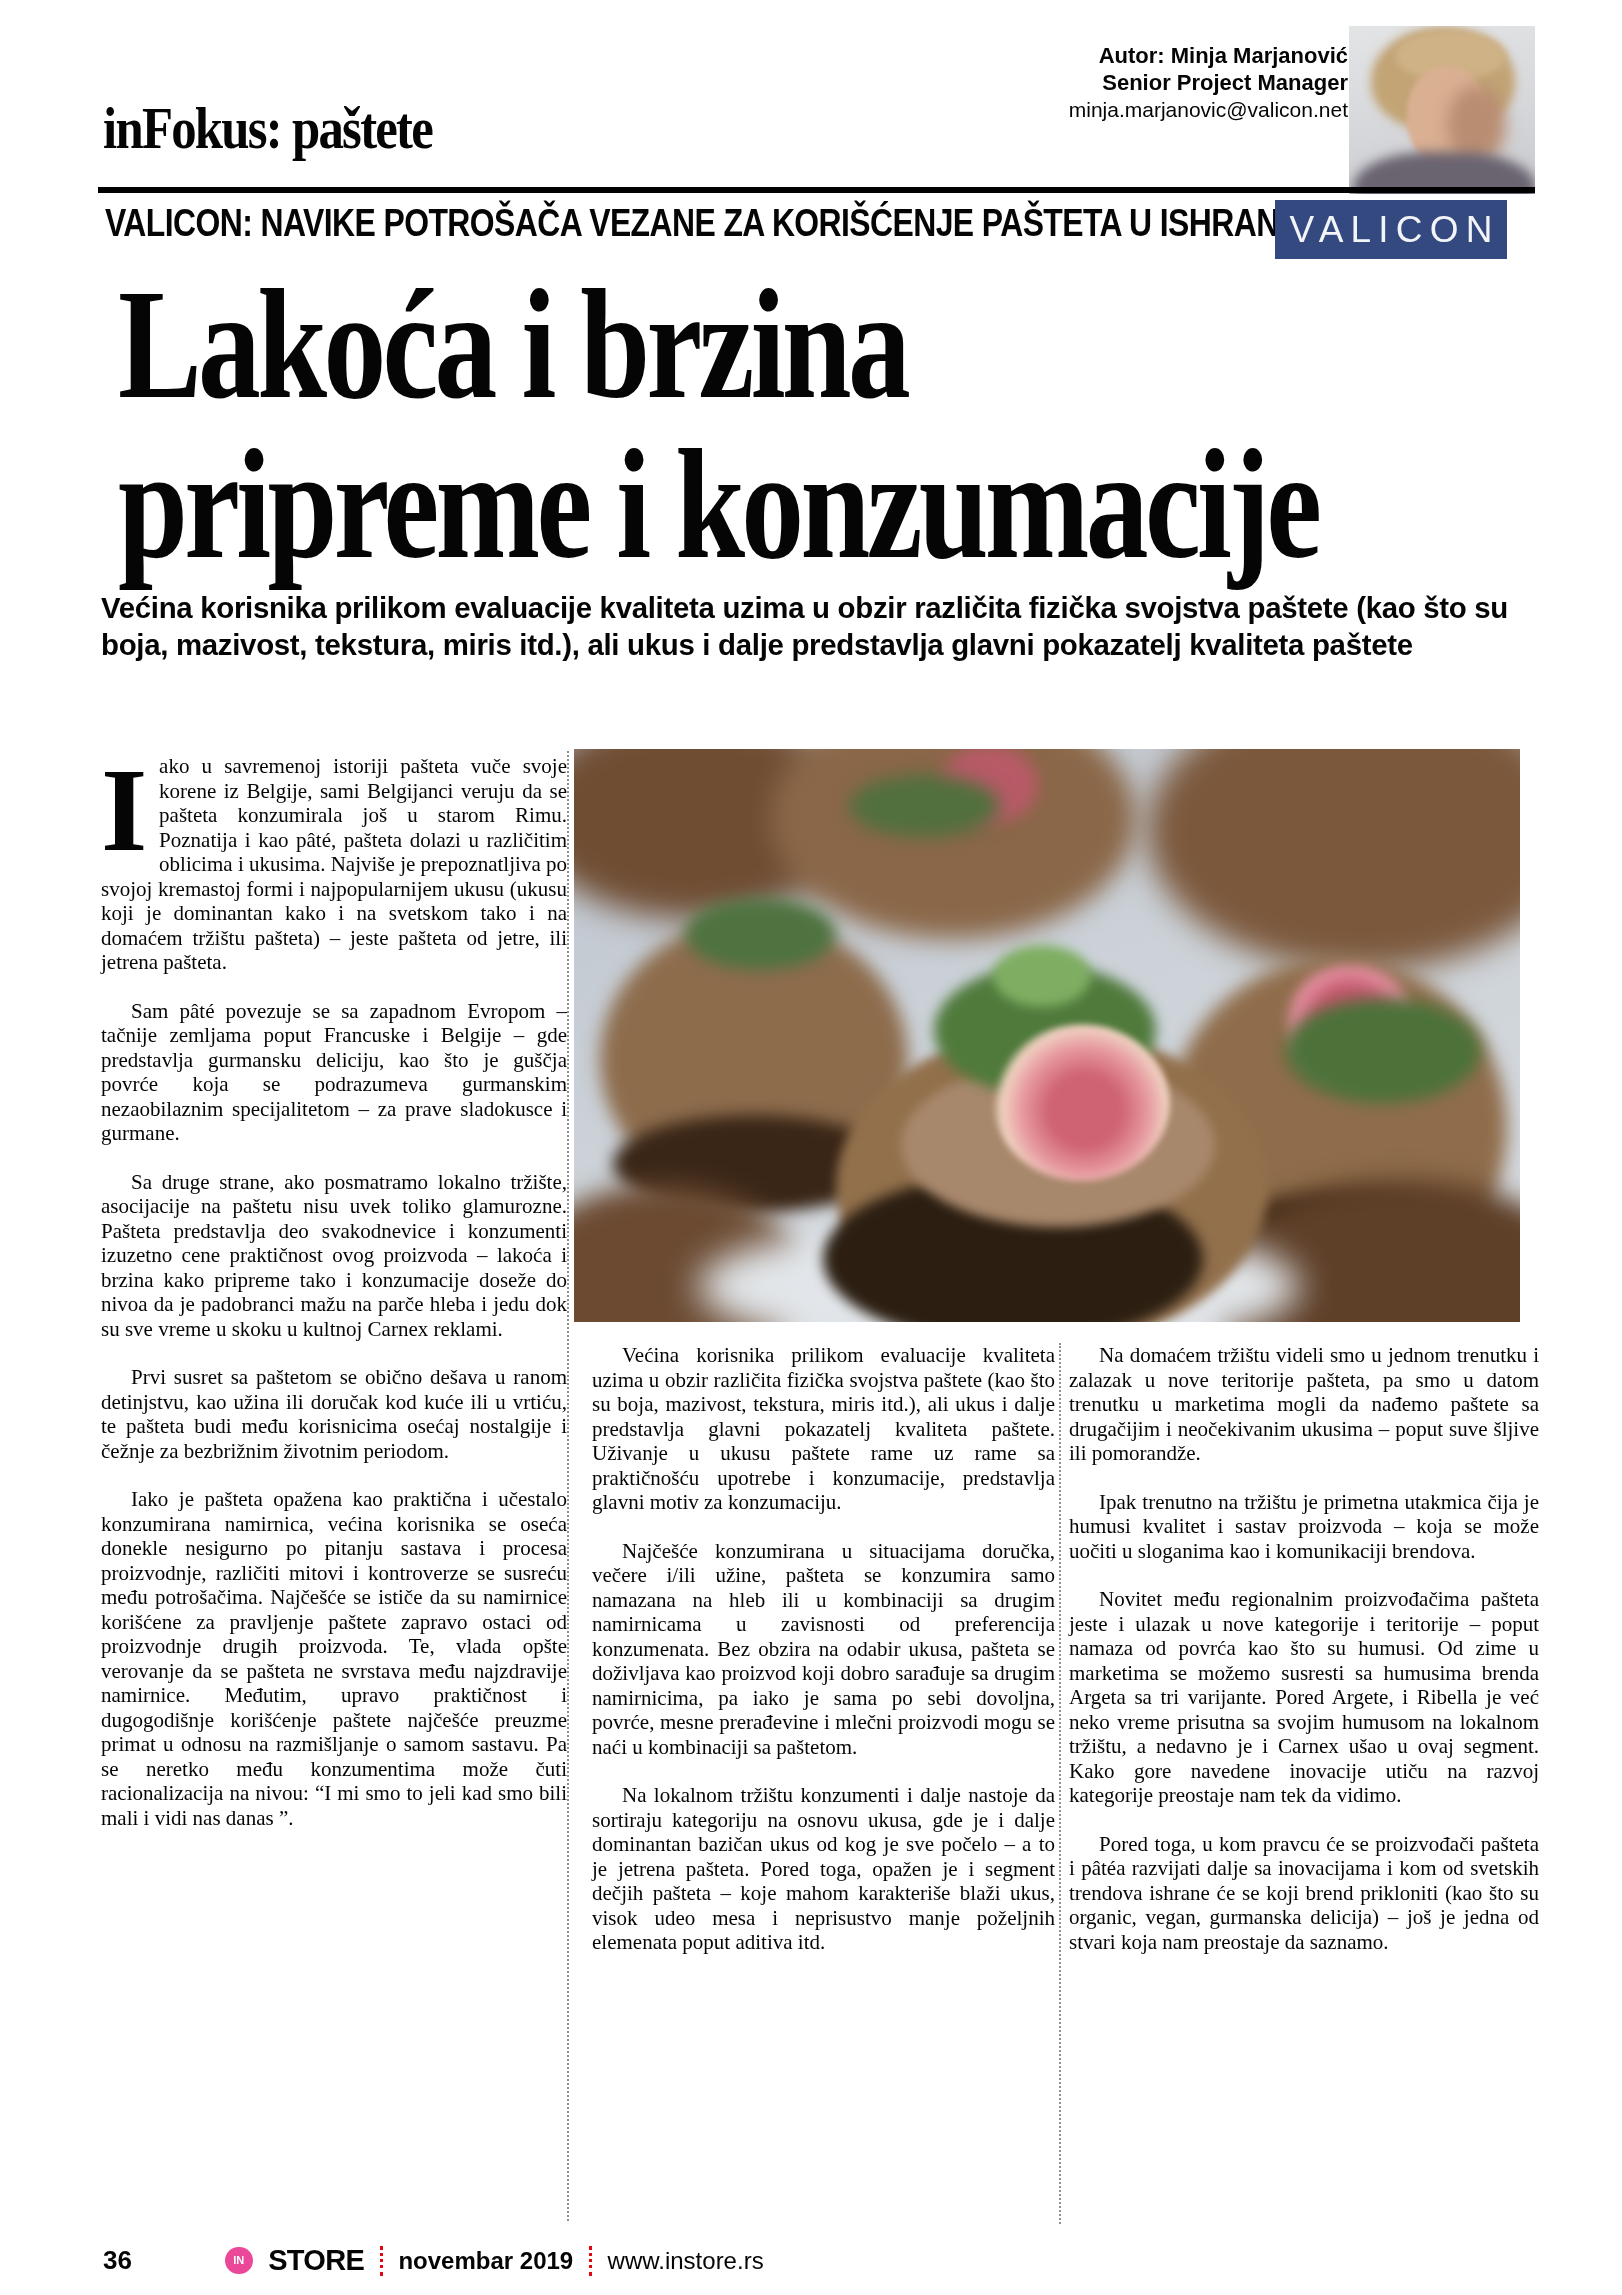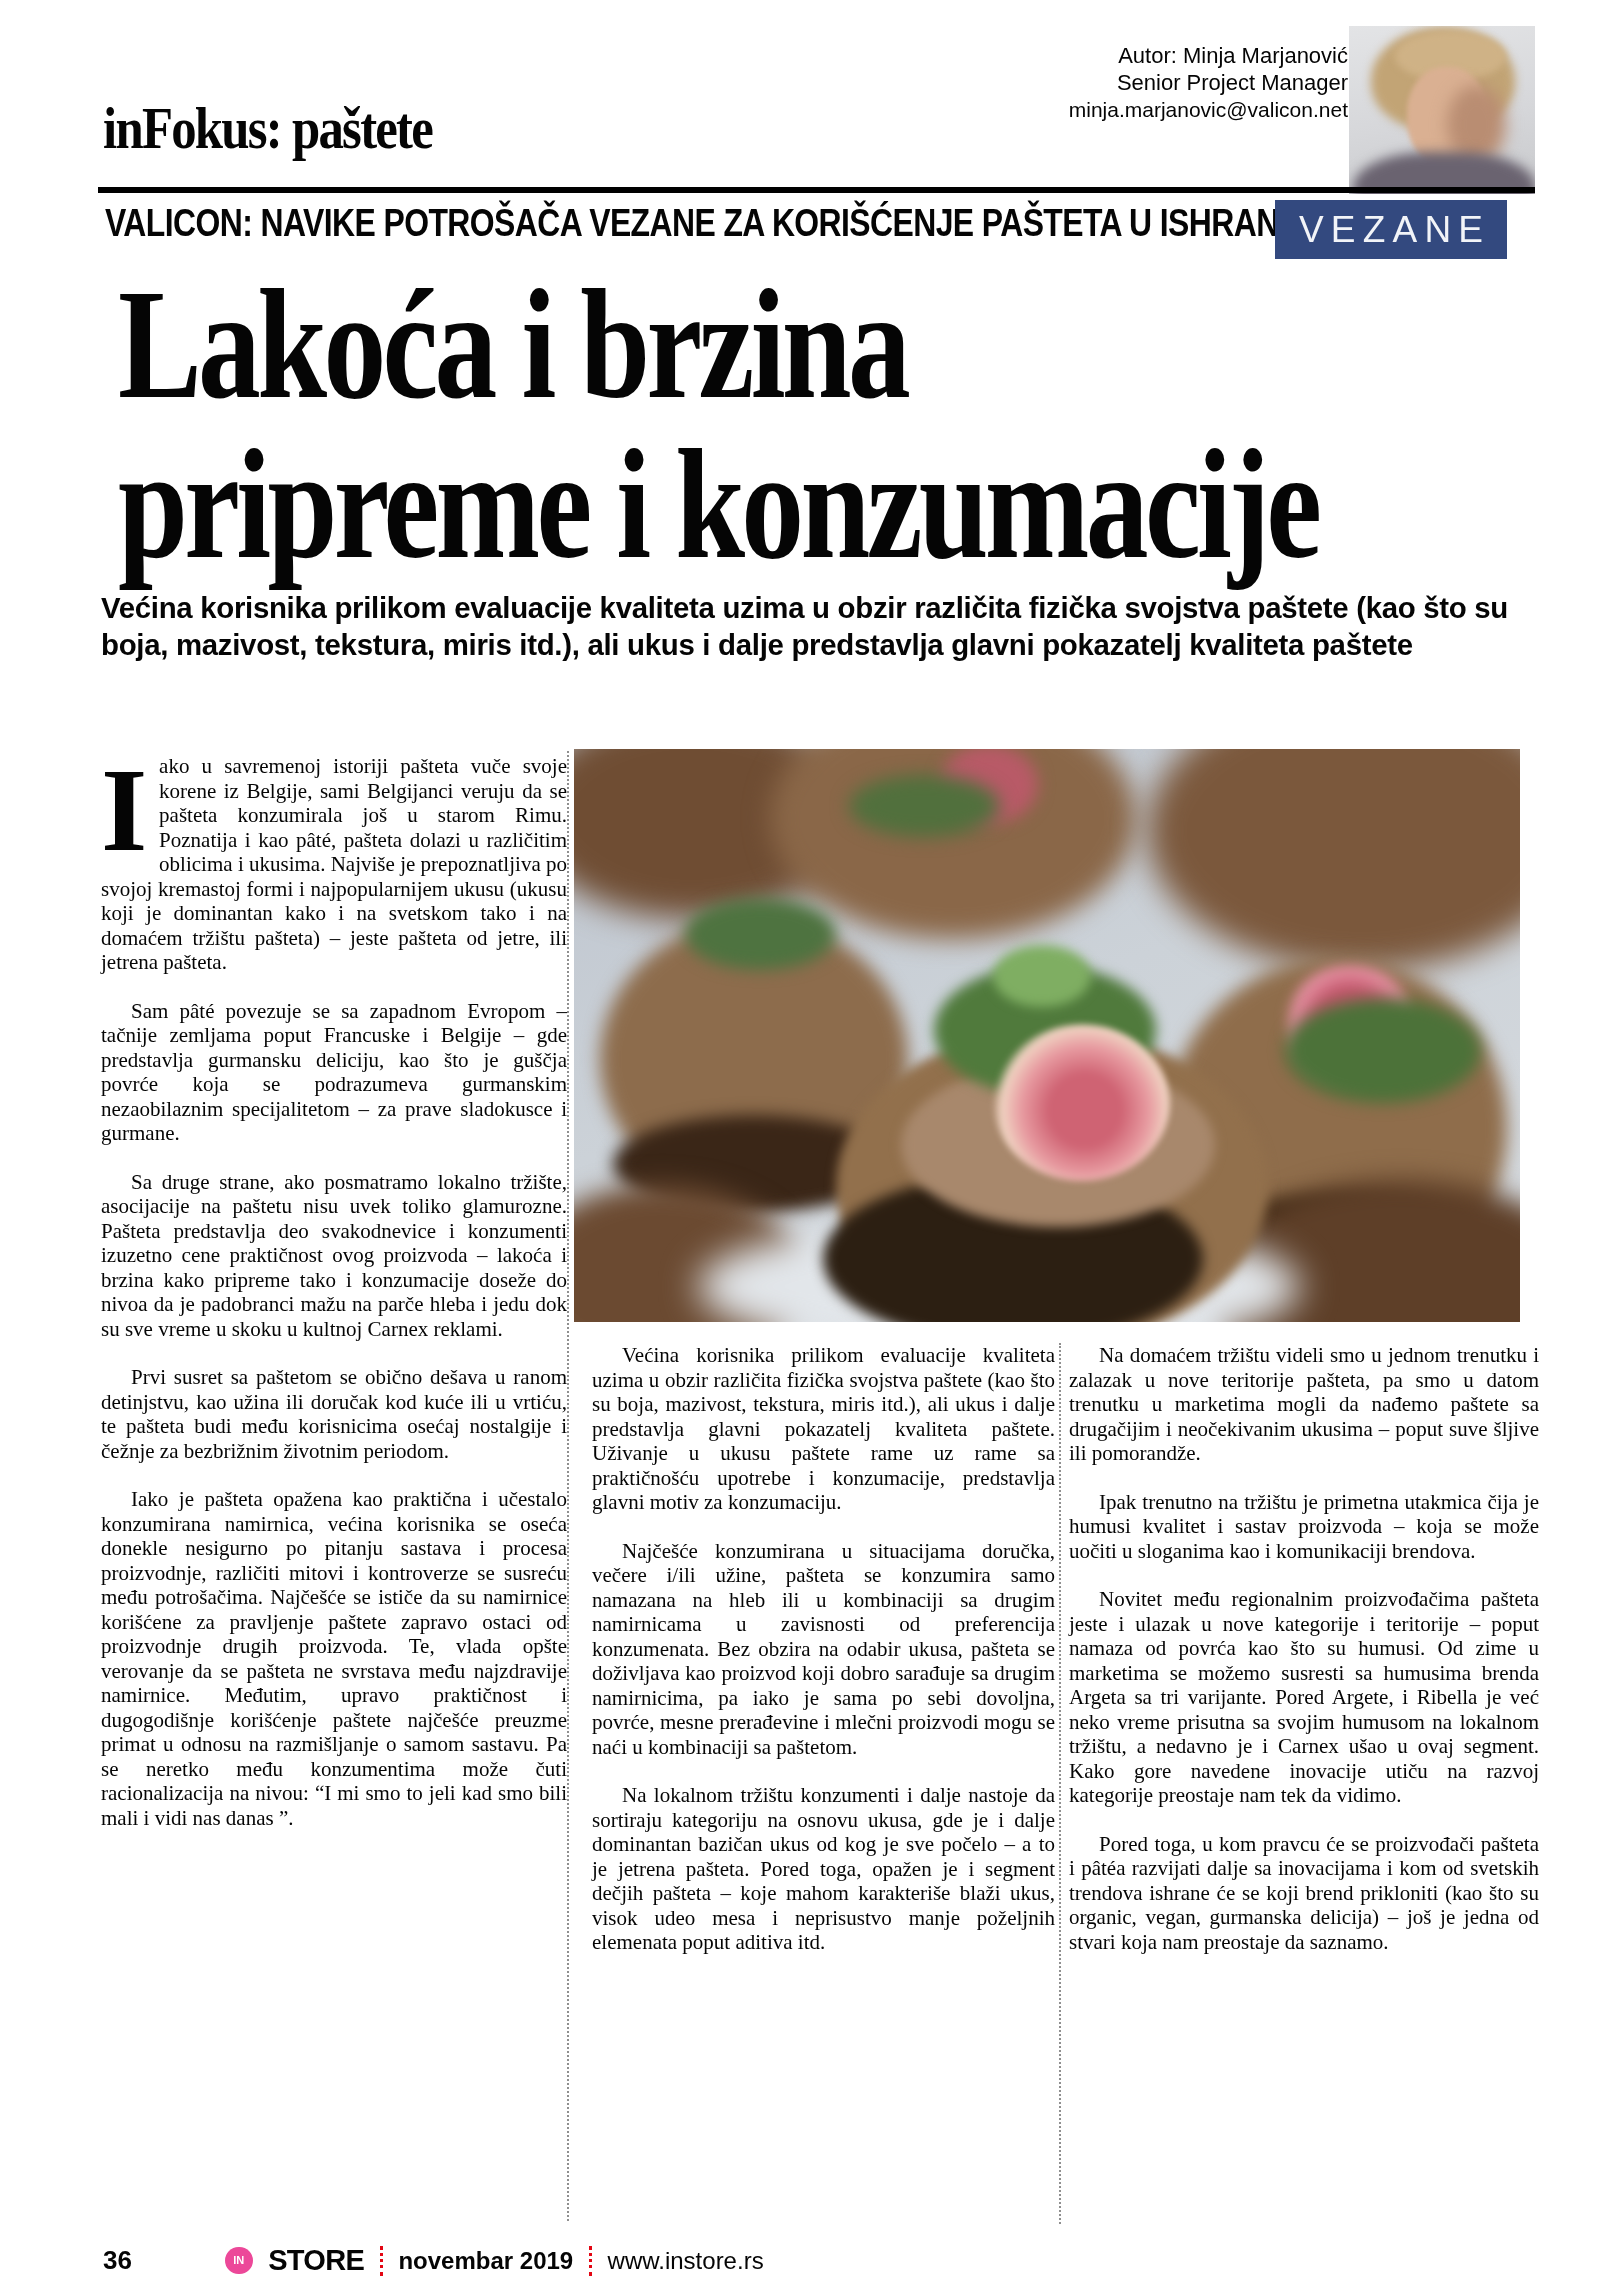--- a/index.html
+++ b/index.html
@@ -9,21 +9,21 @@
   }
   .abs{position:absolute;}
 
   
   #kicker{
     left:103px;top:99px;
     font:700 59px/1 "Liberation Serif",serif;letter-spacing:-2px;
     transform:scaleX(.86);transform-origin:0 0;white-space:nowrap;
   }
   #author{right:275px;top:42px;text-align:right;font-family:"Liberation Sans",sans-serif;}
-  #author .a-name,#author .a-role{font-weight:400;font-size:22px;line-height:27px;}
+  #author .a-name,#author .a-role{font-weight:700;font-size:22px;line-height:27px;}
   #author .a-mail{font-weight:400;font-size:21px;line-height:27px;}
 
   #portrait{left:1349px;top:26px;width:186px;height:168px;overflow:hidden;
     background:linear-gradient(170deg,#e3e4e6 0%,#d6d7da 55%,#c8c9cc 100%);}
   #portrait div{position:absolute;}
   .p-hair{left:22px;top:1.3px;width:144px;height:105px;border-radius:50% 50% 46% 46%;background:#c2a475;filter:blur(4.6px);}
   .p-bang{left:46px;top:5.2px;width:111px;height:50px;border-radius:50%;background:#cfb286;filter:blur(3.9px);}
   .p-face{left:58px;top:41px;width:80px;height:99px;border-radius:46%;background:#dab092;filter:blur(2.6px);}
   .p-shade{left:98px;top:59px;width:59px;height:79px;border-radius:50%;background:#b98d72;filter:blur(7.9px);}
   .p-shoulders{left:3.9px;top:126px;width:183px;height:85px;border-radius:42%;background:#6a6370;filter:blur(5.9px);}
@@ -129,21 +129,21 @@
   <div class="p-face"></div>
   <div class="p-shade"></div>
   <div class="p-shoulders"></div>
 </div>
 
 <div class="abs" id="top-rule"></div>
 
 <div class="abs" id="section-title">VALICON: NAVIKE POTROŠAČA VEZANE ZA KORIŠĆENJE PAŠTETA U ISHRANI</div>
 
 <div class="abs" id="valicon-logo">
-  <span>VEZANE</span>
+  <span>VALICON</span>
 </div>
 
 <div class="abs" id="headline">
   <div class="row"><span class="hl">Lakoća i brzina</span></div>
   <div class="row"><span class="hl">pripreme i konzumacije</span></div>
 </div>
 
 <div class="abs" id="standfirst">Većina korisnika prilikom evaluacije kvaliteta uzima u obzir različita fizička svojstva paštete (kao što su boja, mazivost, tekstura, miris itd.), ali ukus i dalje predstavlja glavni pokazatelj kvaliteta paštete</div>
 
 <div class="abs" id="photo">

